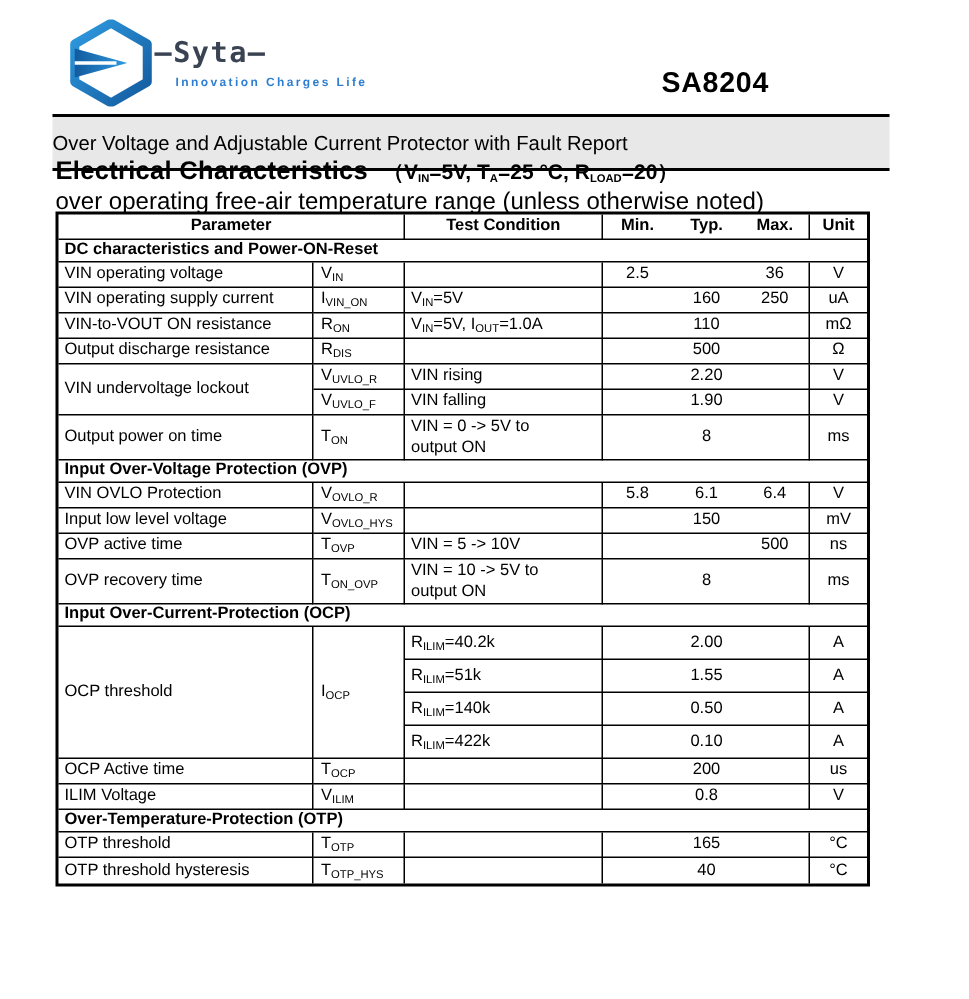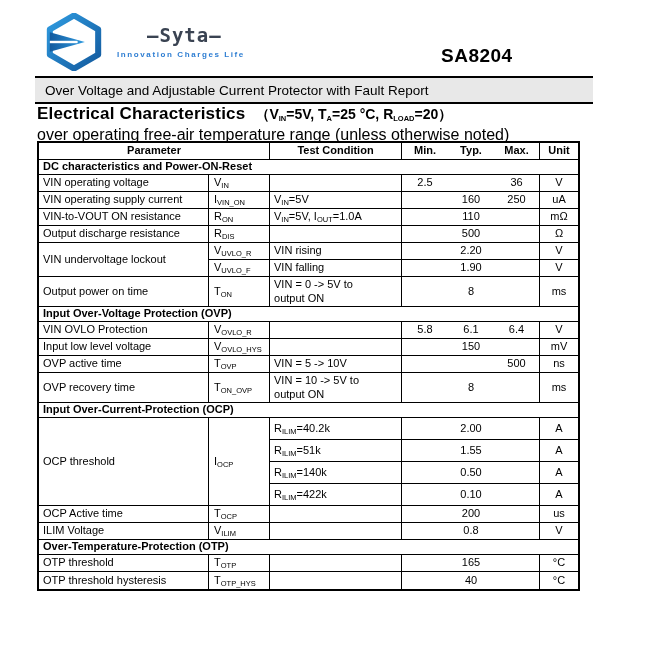--- a/index.html
+++ b/index.html
@@ -7,30 +7,30 @@
     --brand-blue:#2d7dd2; --logo-blue-dark:#135a9e; --logo-blue-light:#2f9be0;
   }
   *{box-sizing:border-box; margin:0; padding:0;}
   body{background:#fff; font-family:"Liberation Sans", sans-serif; color:#000;}
   .page{position:relative; width:646px; height:666px; background:#fff; overflow:hidden;}
 
   
   .logo{position:absolute; left:41px; top:13px; display:flex; align-items:flex-start;}
   .brand-block{margin-left:-4px; padding-top:13px;}
   .brand{font-family:"DejaVu Sans Mono", monospace; font-weight:bold; font-size:19px;
-         color:var(--brand-navy); letter-spacing:1px; line-height:1;padding-left:44px;}
+         color:var(--brand-navy); letter-spacing:1px; line-height:1;}
   .tagline{font-size:8px; font-weight:bold; color:var(--brand-blue);
            letter-spacing:1.6px; margin-top:5px; margin-left:14px;}
   .partnum{position:absolute; left:441px; top:45px; font-size:19px; font-weight:bold; letter-spacing:.5px;}
 
   
-  .banner{position:absolute; left:35px; top:76px; width:558px; height:28px;
+  .banner{position:absolute; left:35px; top:76px; width:558px; height:38px;
           background:var(--banner-bg); border-top:2px solid var(--border);
           border-bottom:2px solid var(--border); display:flex; align-items:center;
-          padding-left:10px; font-size:13.5px;}
+          font-size:13.5px;}
 
   
   .title{position:absolute; left:37px; top:104px; white-space:nowrap;}
   .t-main{font-size:17px; font-weight:bold; letter-spacing:.2px;}
   .t-cond{font-size:14px; font-weight:bold; margin-left:10px;}
   .subtitle{position:absolute; left:37px; top:126px; font-size:16px;}
 
   
   table.spec{position:absolute; left:37px; top:141px; width:543px;
              border-collapse:separate; border-spacing:0; border:2px solid var(--border);

